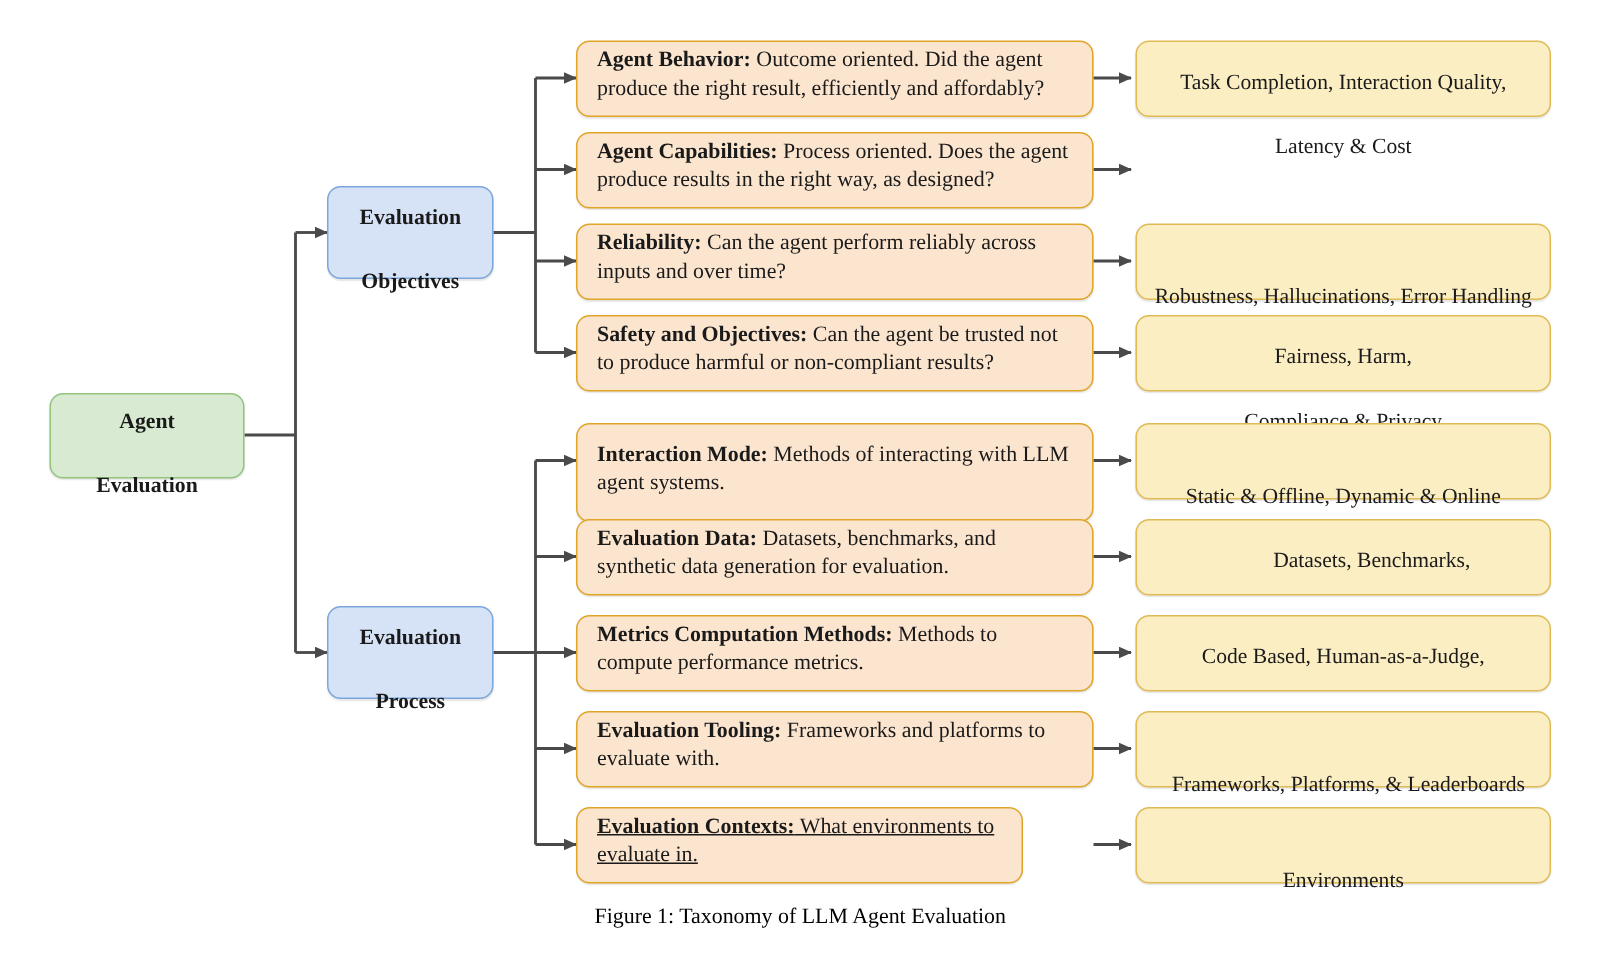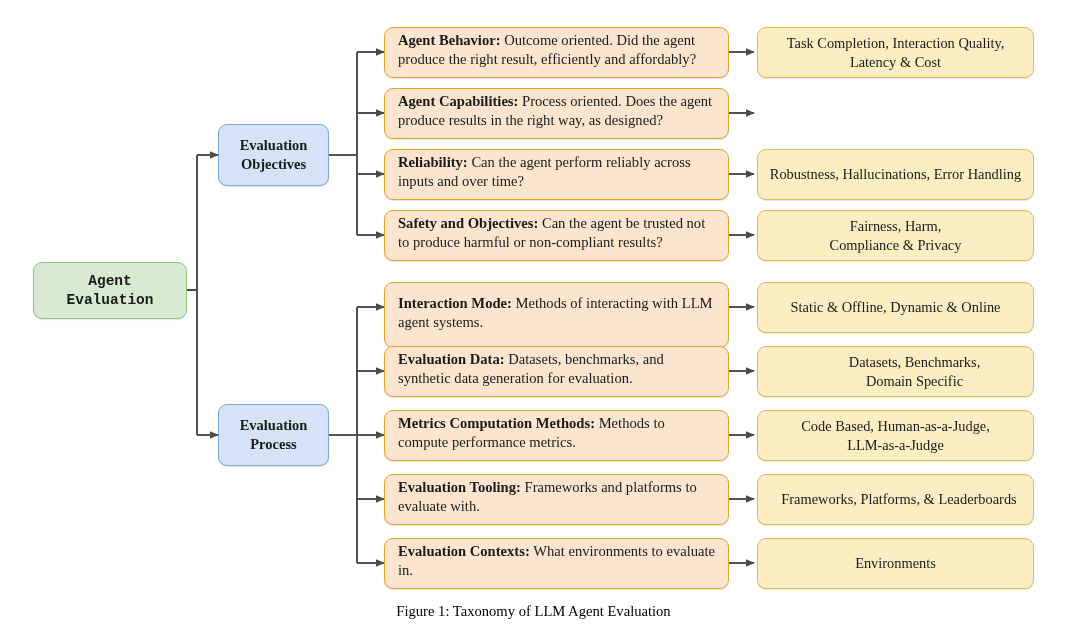--- a/index.html
+++ b/index.html
@@ -78,20 +78,21 @@
     padding: 4px 9px;
     box-shadow: 0 1px 1px rgba(0,0,0,0.10);
   }
 
   .node .lead {
     font-weight: bold;
   }
 
   .node .body-text {
     display: block;
+    margin-top: 24px;
   }
 
   .node.subtopics .body-text {
     width: 100%;
   }
 
   
   #caption {
     position: absolute;
     left: 0;
@@ -141,21 +142,21 @@
       <path d="M729,174 L754,174" marker-end="url(#arrow)"></path>
       <path d="M729,235 L754,235" marker-end="url(#arrow)"></path>
       <path d="M729,307 L754,307" marker-end="url(#arrow)"></path>
       <path d="M729,371 L754,371" marker-end="url(#arrow)"></path>
       <path d="M729,435 L754,435" marker-end="url(#arrow)"></path>
       <path d="M729,499 L754,499" marker-end="url(#arrow)"></path>
       <path d="M729,563 L754,563" marker-end="url(#arrow)"></path>
     </g>
   </svg>
 
-  <div class="node root" style="left:33px; top:262px; width:154px; height:57px;font-family:Liberation Mono, monospace;">
+  <div class="node root" style="left:33px; top:262px; width:130px; height:57px;">
     <span>
       <span class="body-text">Agent</span>
       <span class="body-text">Evaluation</span>
     </span>
   </div>
 
   <div class="node branch" style="left:218px; top:124px; width:111px; height:62px;">
     <span>
       <span class="body-text">Evaluation</span>
       <span class="body-text">Objectives</span>
@@ -194,21 +195,21 @@
   </div>
 
   <div class="node dimension" style="left:384px; top:410px; width:345px; height:51px;">
     <span><span class="lead">Metrics Computation Methods:</span><span> Methods to compute performance metrics.</span></span>
   </div>
 
   <div class="node dimension" style="left:384px; top:474px; width:345px; height:51px;">
     <span><span class="lead">Evaluation Tooling:</span><span> Frameworks and platforms to evaluate with.</span></span>
   </div>
 
-  <div class="node dimension" style="left:384px; top:538px; width:345px; height:51px;">
+  <div class="node dimension" style="left:384px; top:538px; width:298px; height:51px;text-decoration:underline;">
     <span><span class="lead">Evaluation Contexts:</span><span> What environments to evaluate in.</span></span>
   </div>
 
   <div class="node subtopics" style="left:757px; top:27px; width:277px; height:51px;">
     <span class="body-text">
       <span class="body-text">Task Completion, Interaction Quality,</span>
       <span class="body-text">Latency &amp; Cost</span>
     </span>
   </div>
 

